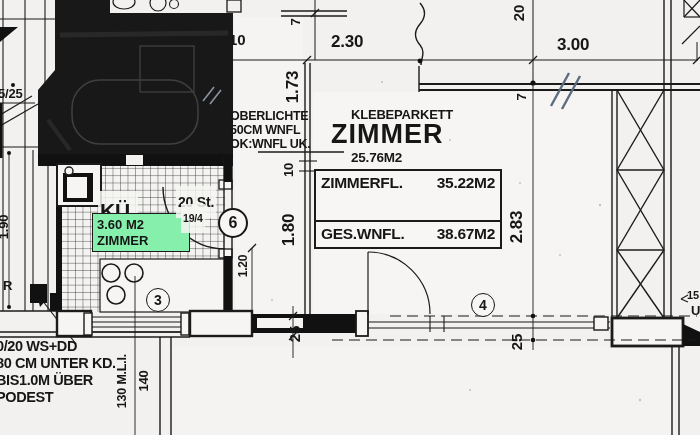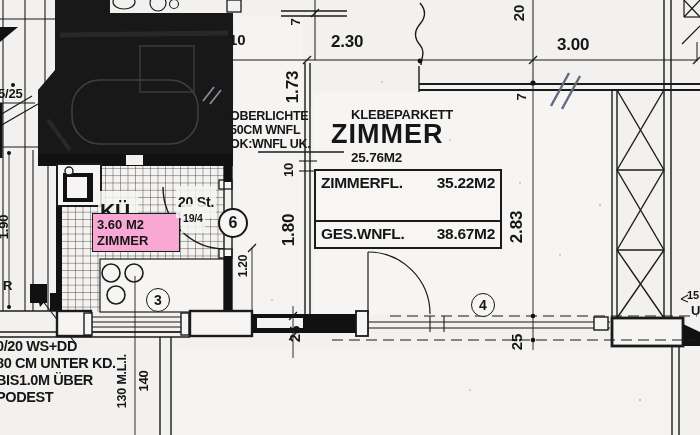--- a/index.html
+++ b/index.html
@@ -10,21 +10,21 @@
   .rot{transform:translate(-50%,-50%) rotate(-90deg);transform-origin:center;}
   .pos{position:absolute;border:2px solid #161616;border-radius:50%;background:#f7f6f4;
        display:flex;align-items:center;justify-content:center;font-weight:700;z-index:5;}
   .atable{position:absolute;left:314px;top:169px;width:184px;border:2.2px solid #1b1b1b;
           background:#f7f6f4;z-index:4;}
   .atable .sect{padding:1px 5px 2px 5px;}
   .atable .sect2{border-top:2.2px solid #1b1b1b;margin-top:24px;}
   .arow{display:flex;justify-content:space-between;font-weight:700;font-size:15.5px;
         letter-spacing:-0.3px;height:22px;align-items:center;}
   .kbox{position:absolute;left:92px;top:213px;width:80px;border:1.6px solid #1b1b1b;
-        background:#f9a8d4;padding:3px 2px 3px 4px;z-index:4;}
+        background:#86efac;padding:3px 12px 3px 4px;z-index:4;}
   .kbox div{font-weight:700;font-size:13px;line-height:15.5px;}
   .noteblock div{font-weight:700;font-size:12.5px;line-height:14px;letter-spacing:-0.3px;}
   .wsblock div{font-weight:700;font-size:14.5px;line-height:17px;letter-spacing:-0.4px;}
   .whitebg{background:rgba(245,244,242,.85);padding:9px 2px;}
 </style>
 </head>
 <body>
 
 <div class="plan">
 

